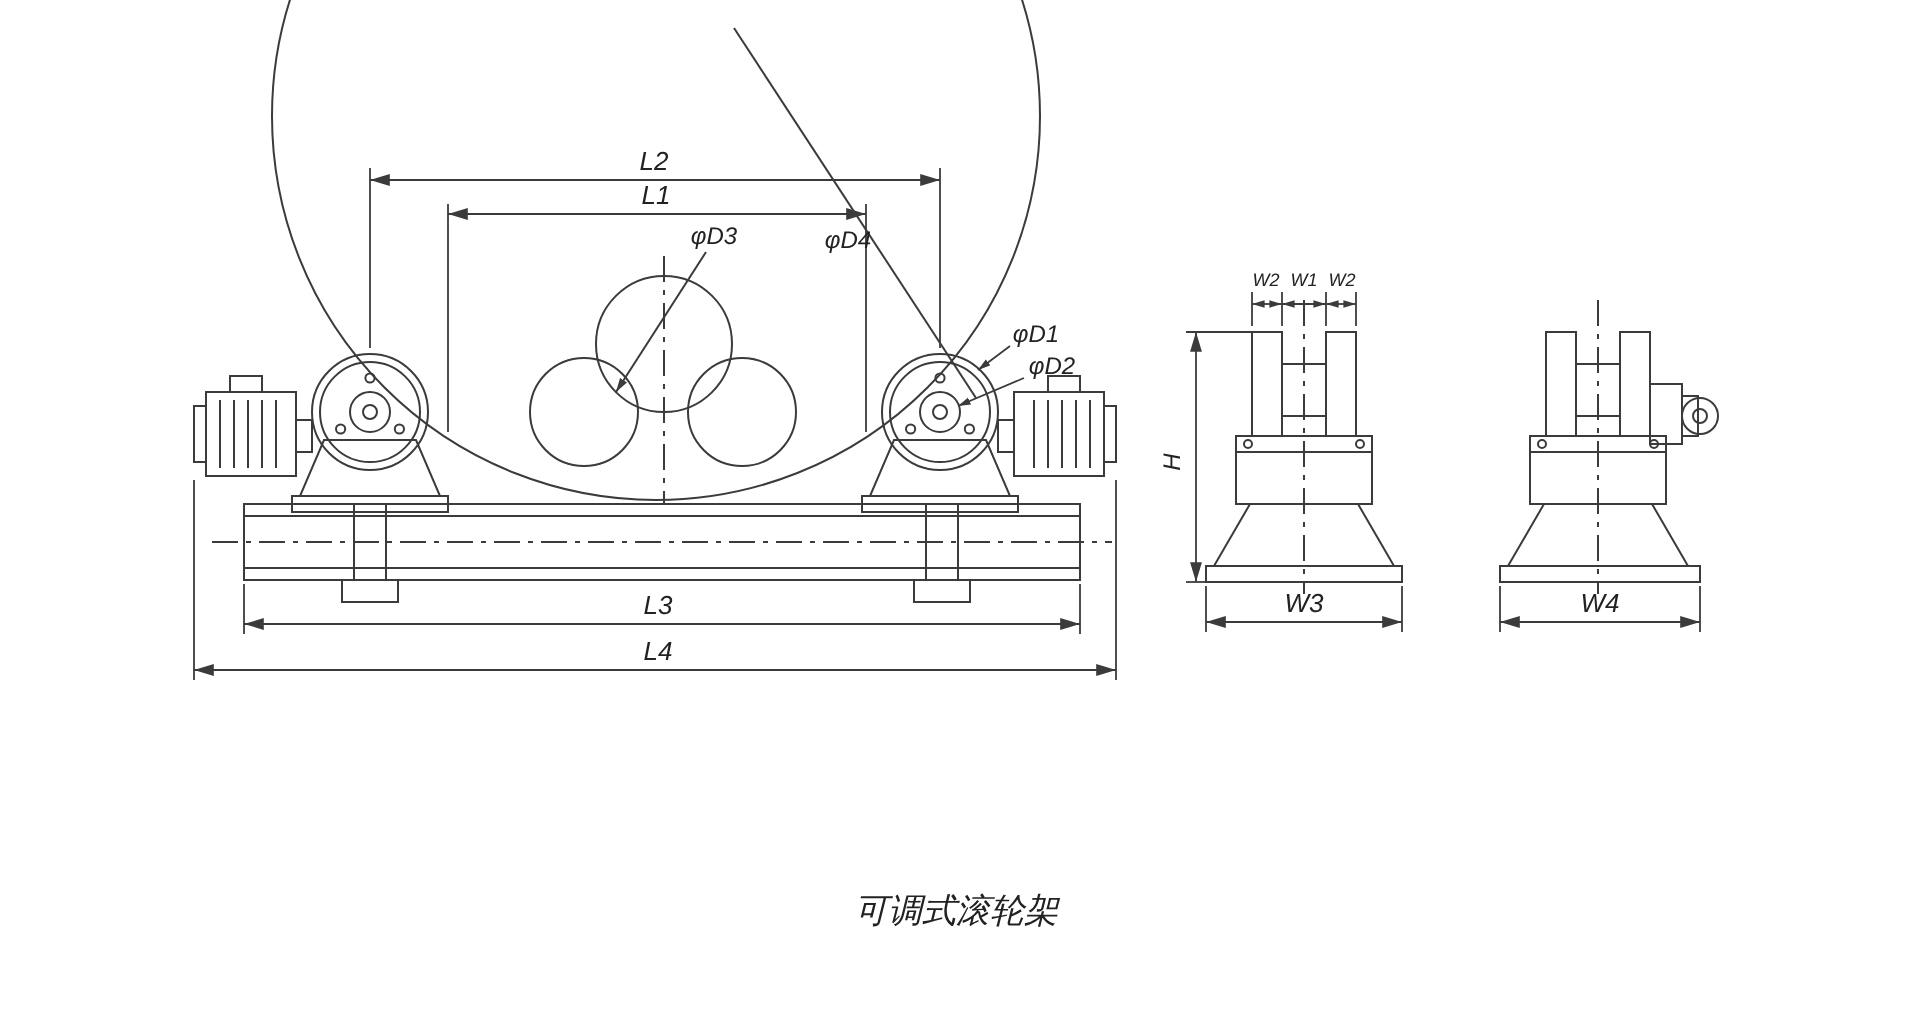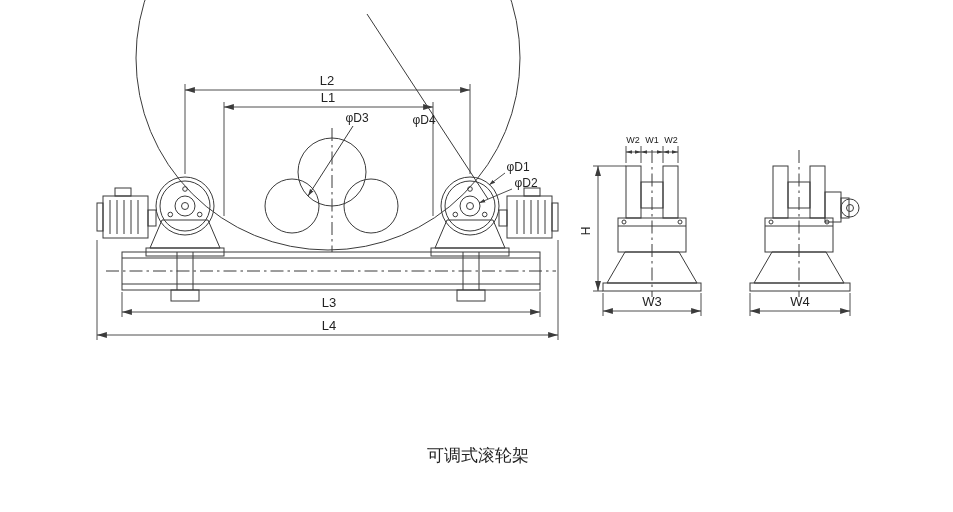--- a/index.html
+++ b/index.html
@@ -2,20 +2,21 @@
 <html><head>
 <meta charset="utf-8">
 <style>
   html,body{margin:0;padding:0;background:#fff;}
   .page{
     position:relative;
     width:953px;height:512px;
     background:#fff;
     font-family:"Liberation Sans", sans-serif;
     overflow:hidden;
+    font-style:italic;
   }
   svg{display:block;}
   
   .s line,.s path,.s rect,.s circle,.s polyline{
     stroke:#3b3b3b;fill:none;stroke-width:1;
     stroke-linecap:butt;stroke-linejoin:miter;
   }
   .dim line,.dim path{stroke-width:0.9;}
   .cl{stroke-dasharray:13 4 2.5 4;}
   svg text{

